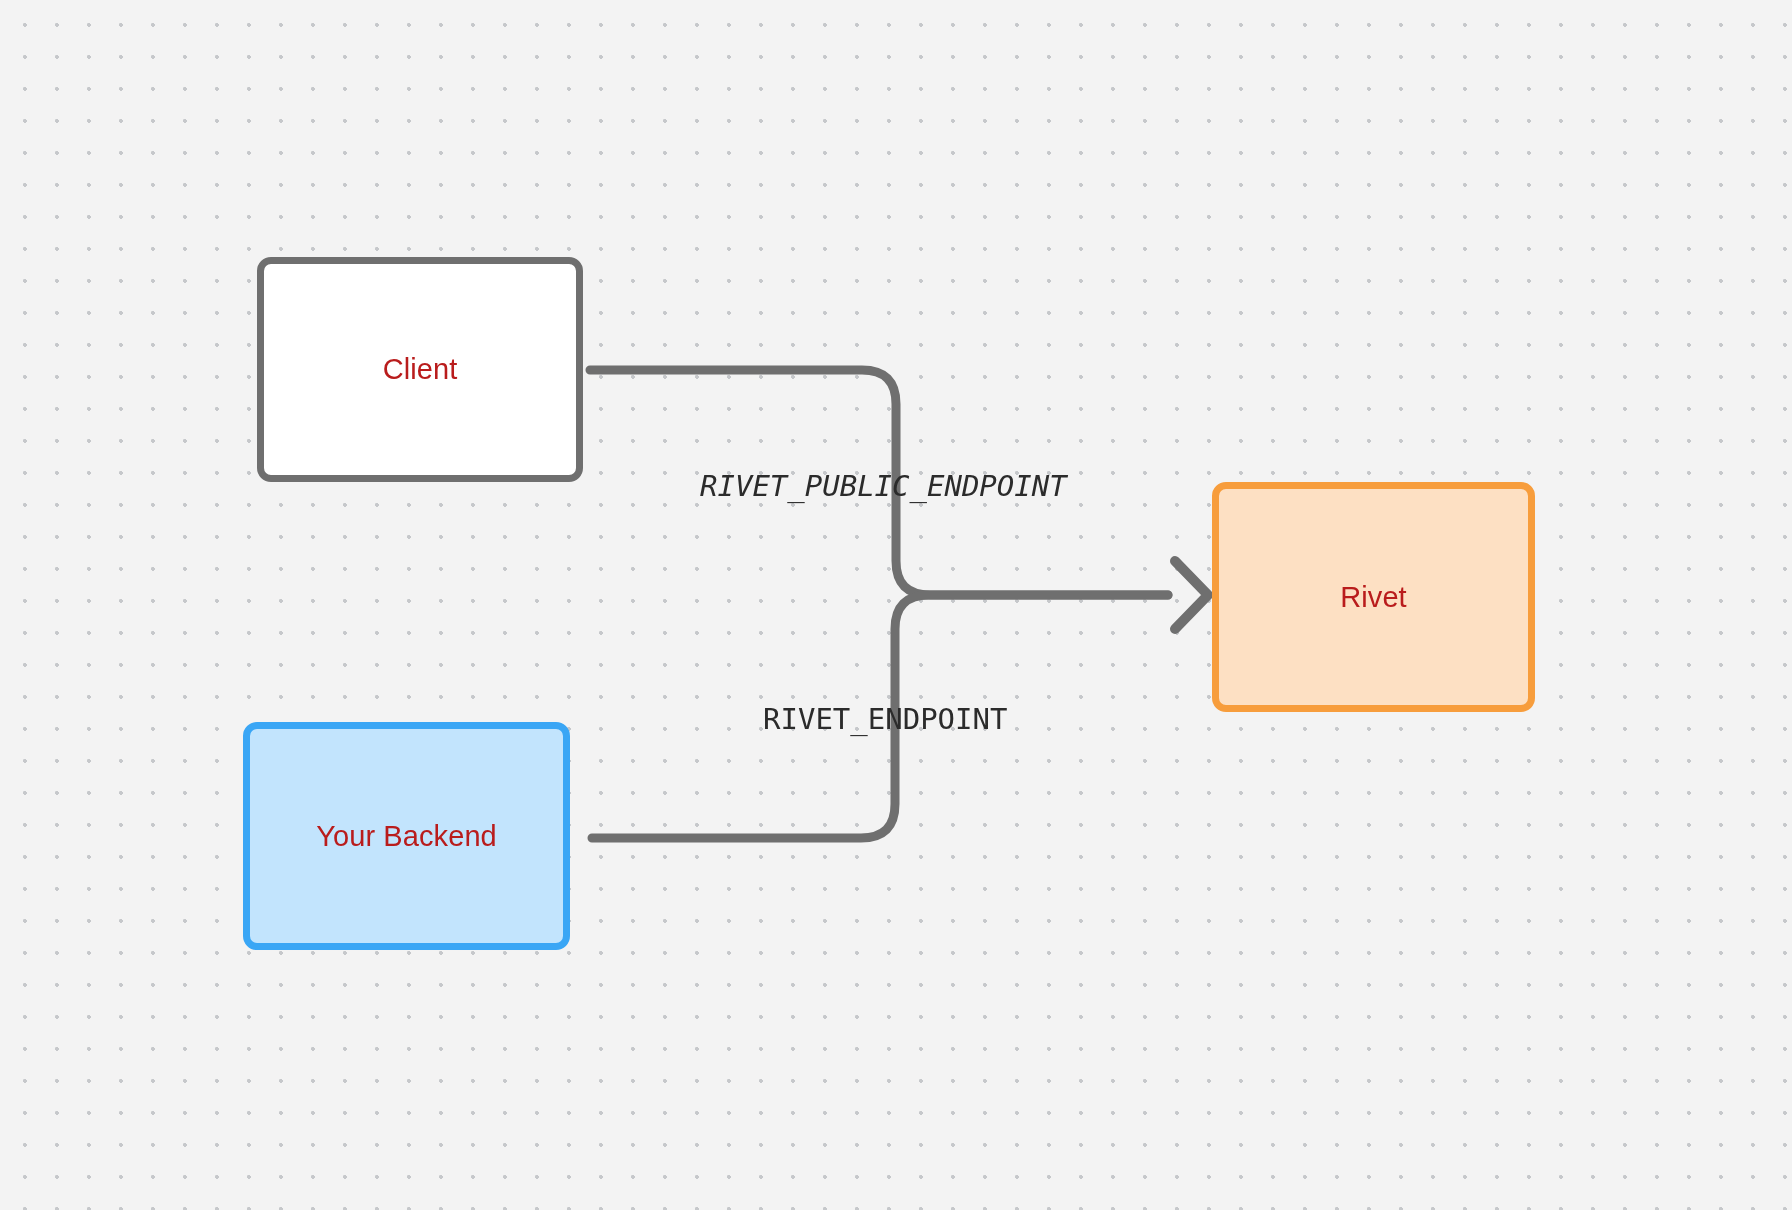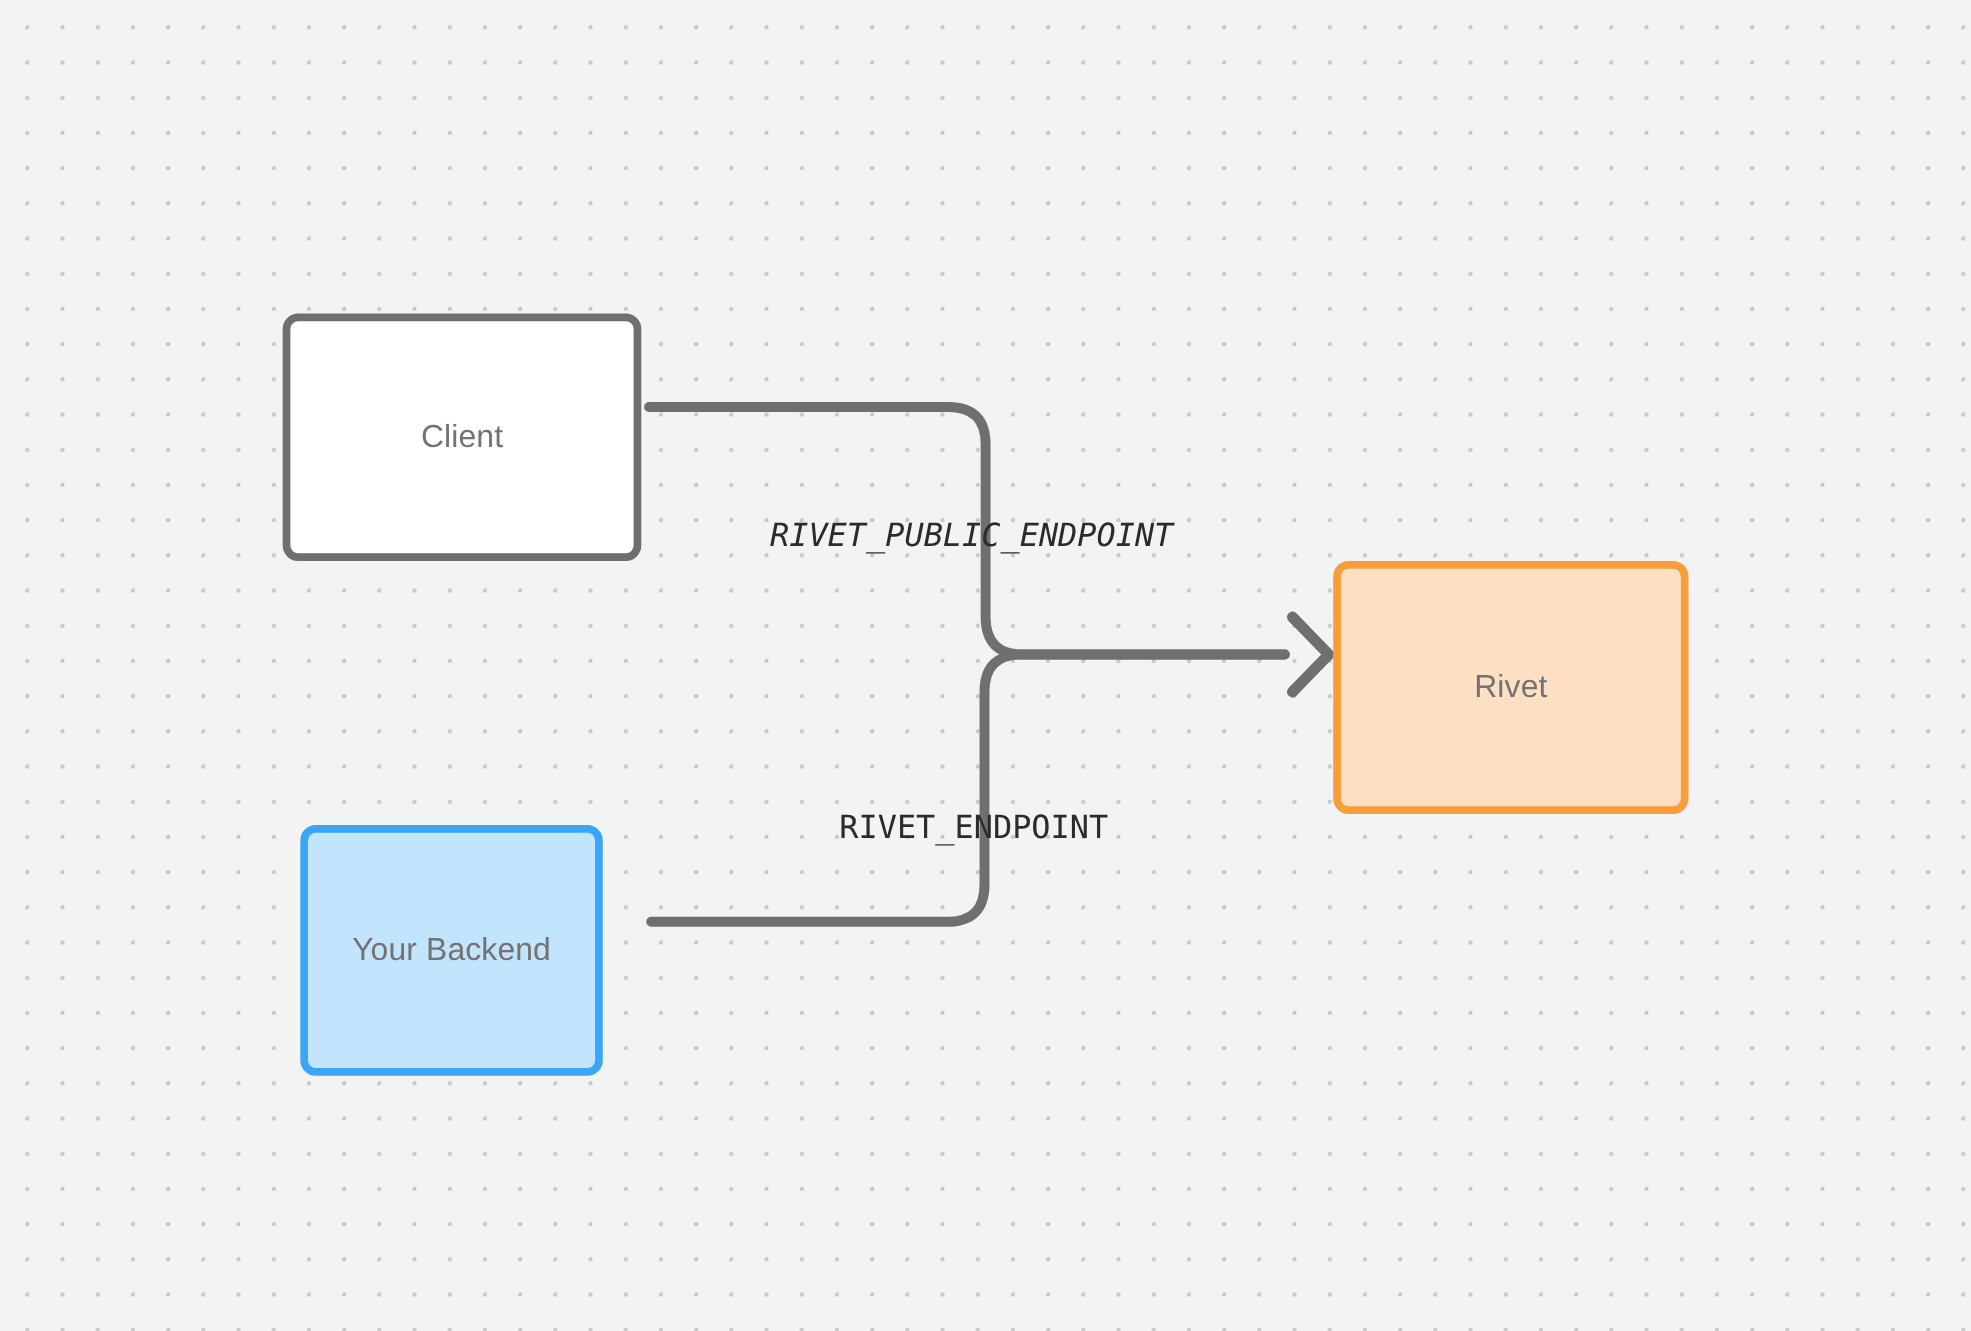--- a/index.html
+++ b/index.html
@@ -28,37 +28,36 @@
   }
   .node {
     position: absolute;
     box-sizing: border-box;
     display: flex;
     align-items: center;
     justify-content: center;
     border-radius: 14px;
     font-size: 29px;
     line-height: 1.2;
-    color: #737373;
+    color: #b91c1c;
     letter-spacing: 0.1px;
     text-align: center;
-    margin-top: 28px;
   }
   .node-client {
     left: 257px;
     top: 257px;
     width: 326px;
     height: 225px;
     background: #ffffff;
     border: 7px solid #6f6f6f;
   }
   .node-backend {
-    left: 273px;
+    left: 243px;
     top: 722px;
-    width: 275px;
+    width: 327px;
     height: 228px;
     background: #c2e4fd;
     border: 7px solid #3aa6f5;
   }
   .node-rivet {
     left: 1212px;
     top: 482px;
     width: 323px;
     height: 230px;
     background: #fde0c3;
@@ -74,21 +73,21 @@
     letter-spacing: 0px;
     background: transparent;
   }
   .label-public {
     left: 700px;
     top: 469px;
     font-style: italic;
   }
   .label-private {
     left: 763px;
-    top: 735px;
+    top: 702px;
   }
 </style>
 </head>
 <body>
 
 <div id="canvas">
 
   <svg class="edges" viewBox="0 0 1792 1210" width="1792" height="1210" xmlns="http://www.w3.org/2000/svg">
 
     <path d="M 590 370 L 862 370 Q 896 370 896 404 L 896 561 Q 896 595 930 595 L 1168 595" fill="none" stroke="#6f6f6f" stroke-width="9" stroke-linecap="round" stroke-linejoin="round"></path>

